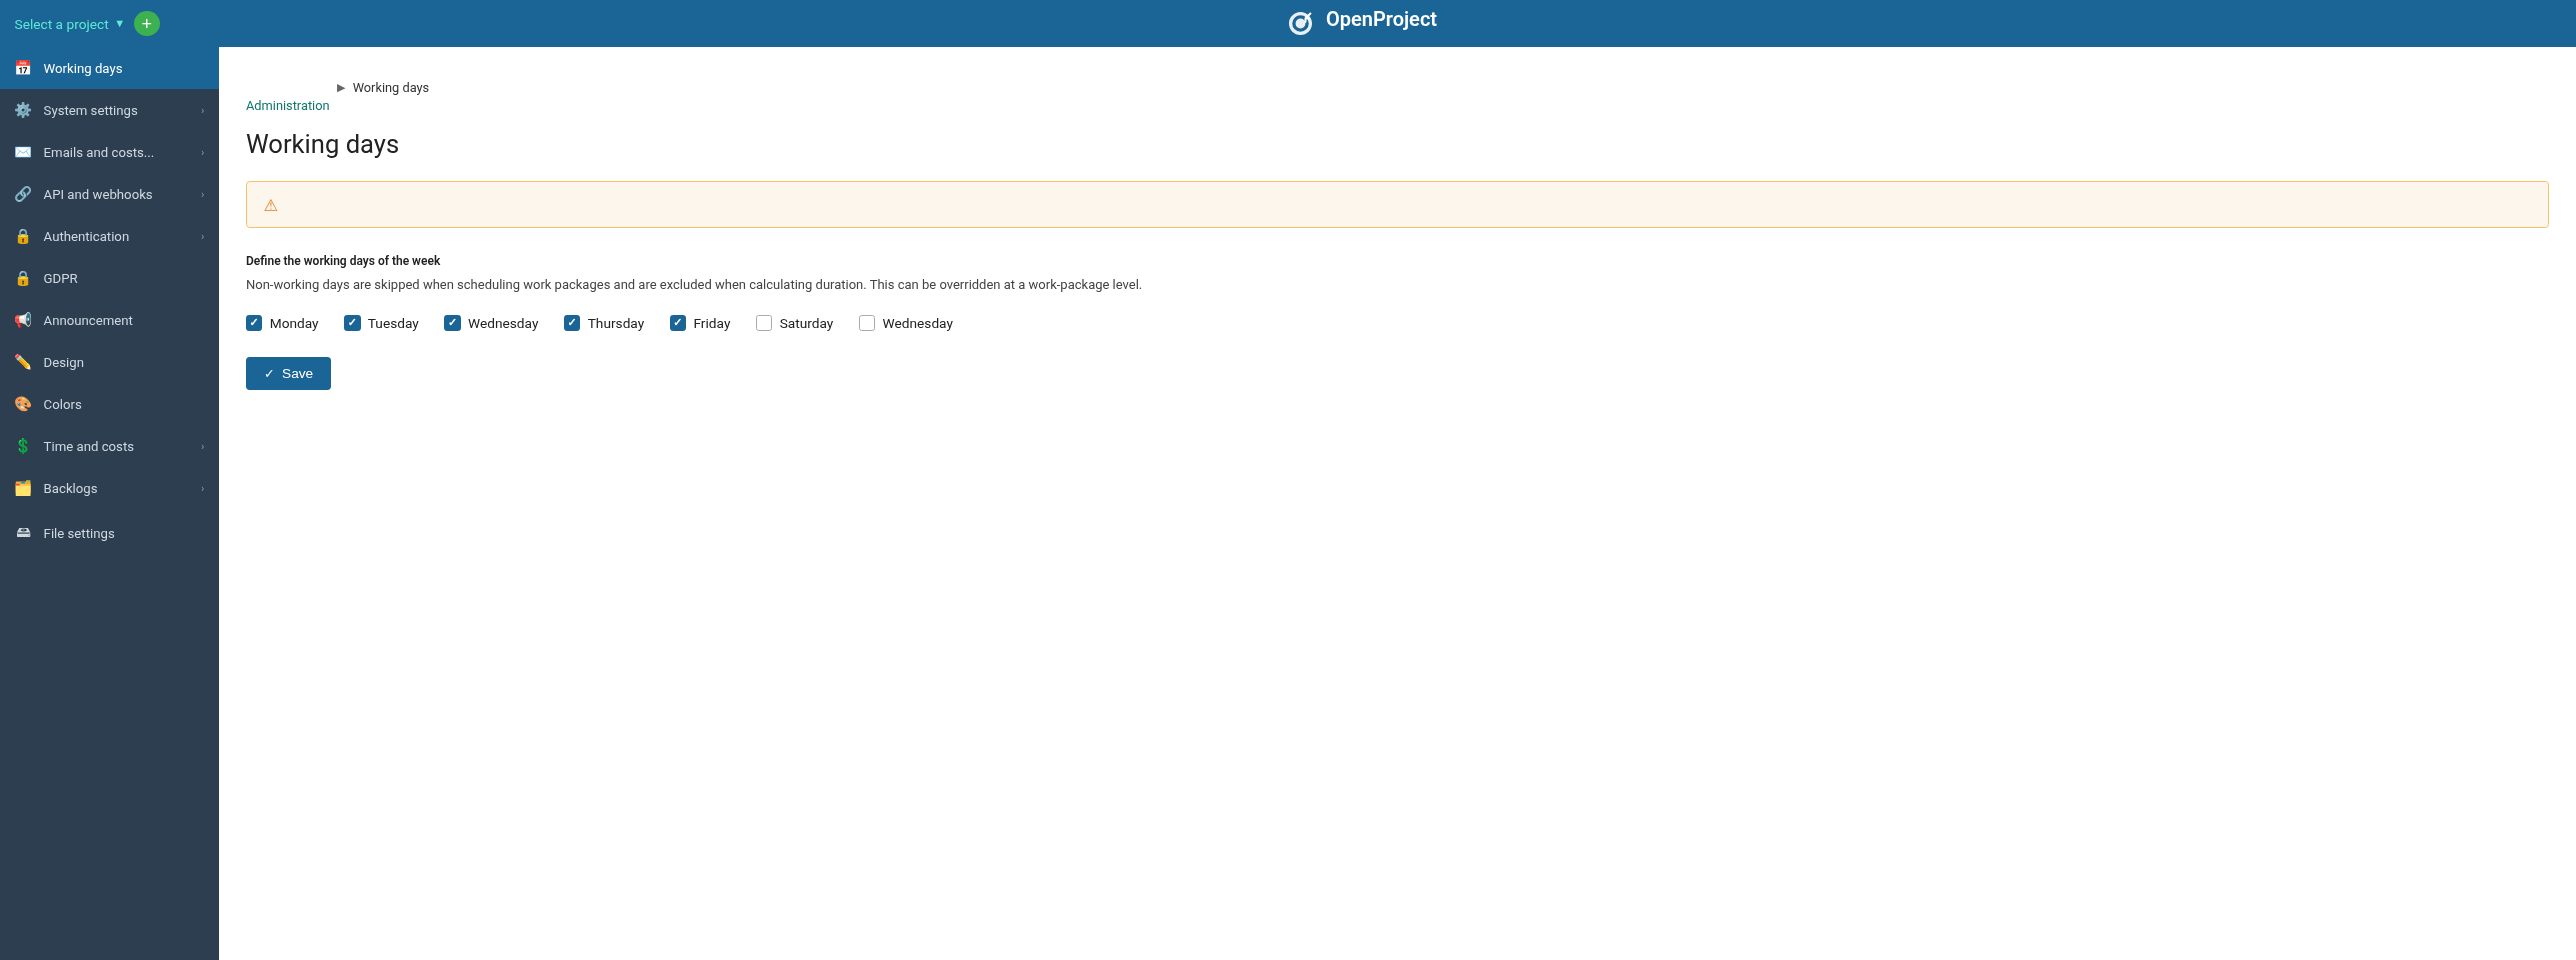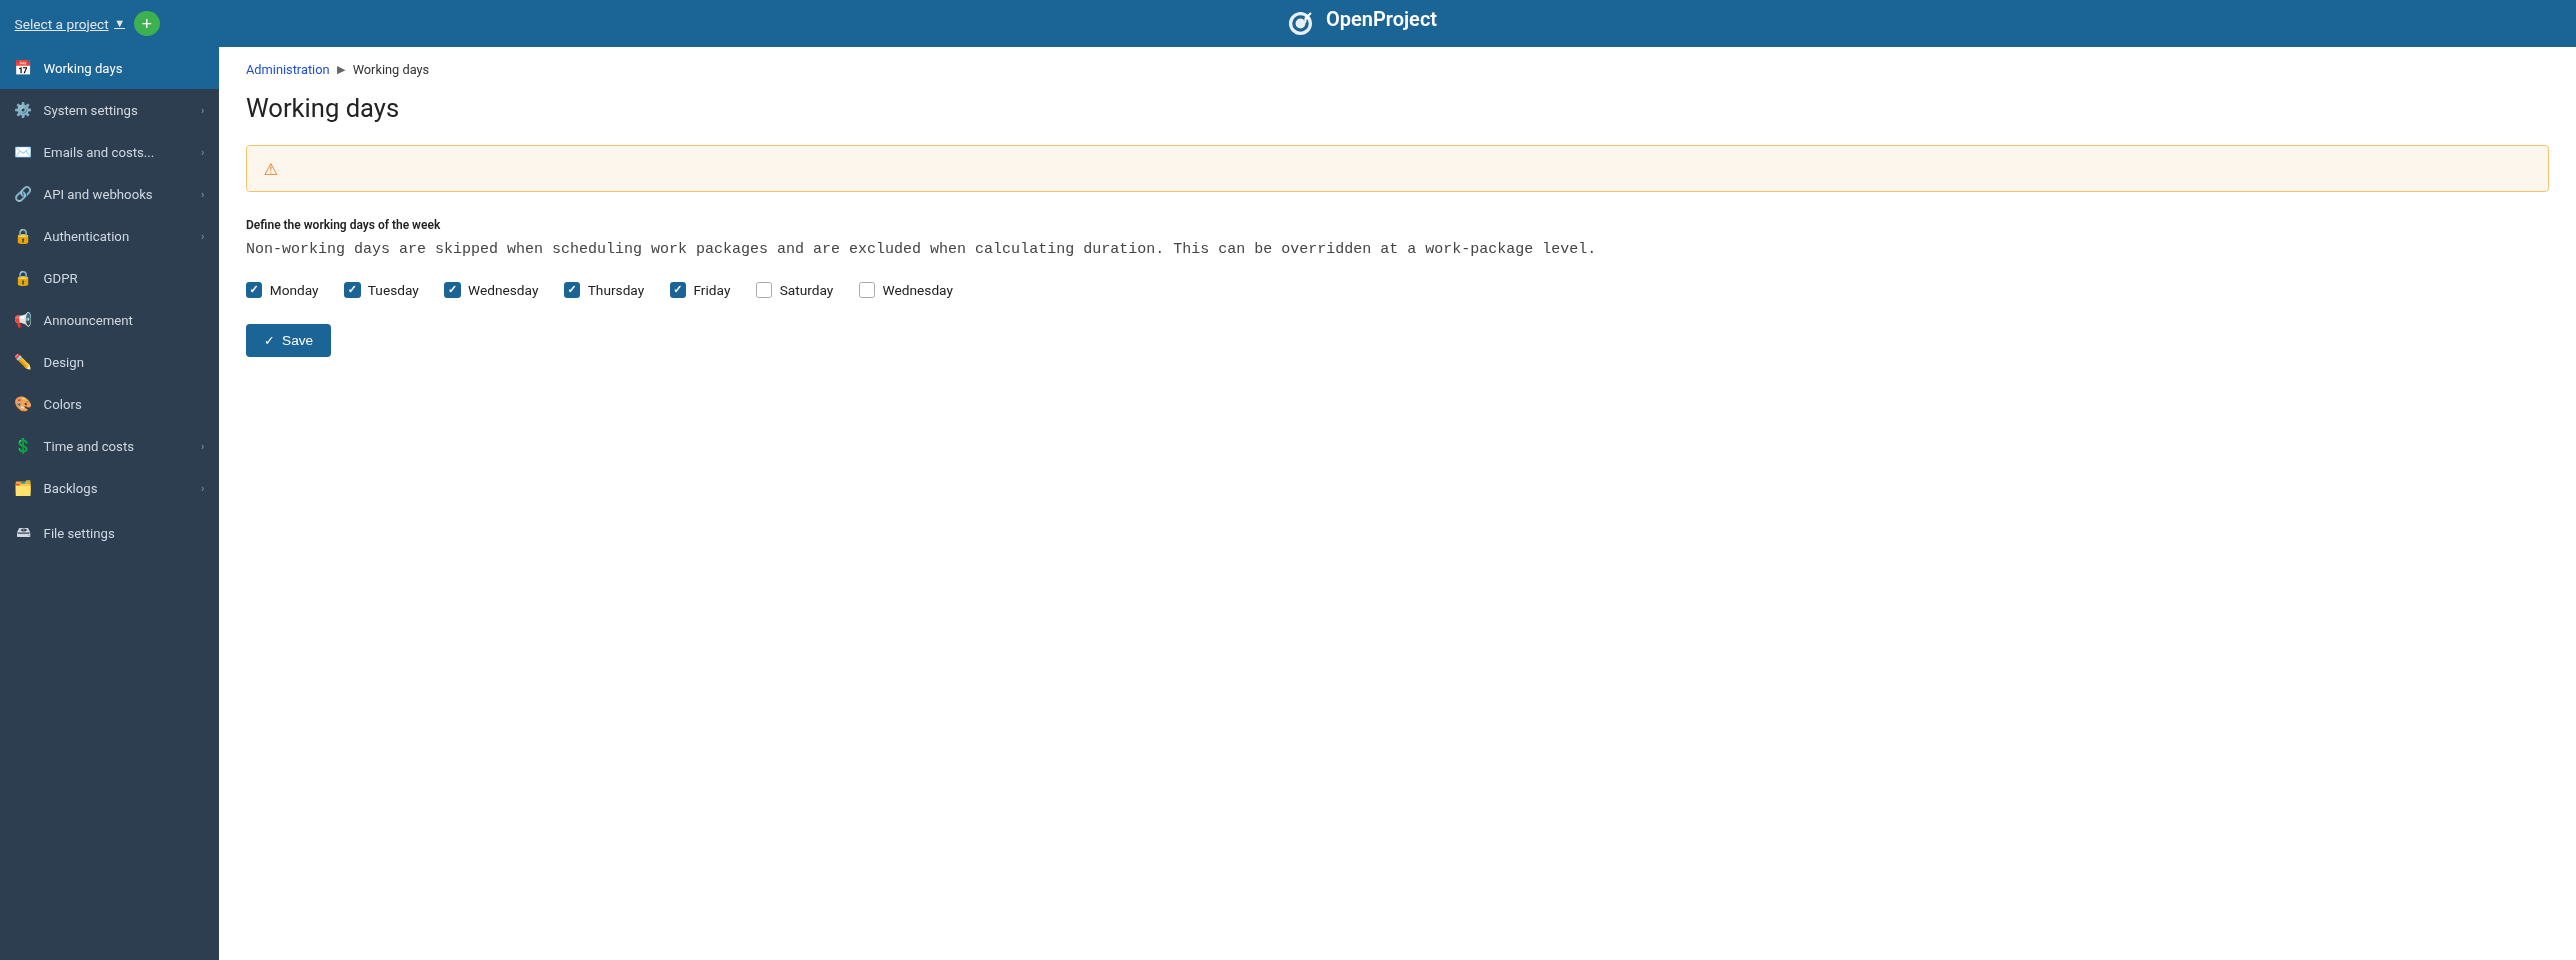--- a/index.html
+++ b/index.html
@@ -13,28 +13,27 @@
       padding: 0 14.6px;
       height: 47px;
       flex-shrink: 0;
     }
     .top-nav-left {
       display: flex;
       align-items: center;
       gap: 9px;
     }
     .project-selector {
-      color: #e5e5e5;
+      color: #5eead4;
       font-size: 13.7px;
       cursor: pointer;
       display: flex;
       align-items: center;
       gap: 5.5px;
       white-space: nowrap;
-      text-decoration: underline;
     }
     .project-selector .arrow { font-size: 11px; }
     .add-project-btn {
       background: #3db050;
       border: none;
       border-radius: 50%;
       width: 25.6px;
       height: 25.6px;
       color: #fff;
       font-size: 18px;
@@ -151,23 +150,24 @@
       padding: 0;
     }
     .breadcrumb-bar {
       padding: 14.6px 27px 7.3px;
       display: flex;
       align-items: center;
       gap: 7.3px;
       font-size: 12.8px;
     }
     .breadcrumb-link {
-      color: #1d4ed8;
+      color: #0f766e;
       cursor: pointer;
       text-decoration: none;
+      margin-top: 36px;
     }
     .breadcrumb-sep { color: #666; font-size: 11px; }
     .breadcrumb-current { color: #333; }
 
     .content-area {
       padding: 9px 27px 27px;
     }
     .page-title {
       font-size: 25.6px;
       font-weight: 400;
@@ -188,25 +188,24 @@
     .warning-icon { color: #e67e22; font-size: 16.4px; flex-shrink: 0; margin-top: 0.9px; }
     .warning-text { font-size: 12.8px; color: #333; line-height: 1.5; }
 
     .section-title {
       font-size: 12px;
       font-weight: 600;
       color: #222;
       margin-bottom: 7.3px;
     }
     .section-desc {
-      font-size: 15px;
+      font-size: 13px;
       color: #444;
       margin-bottom: 20px;
       line-height: 1.5;
-      font-family: Liberation Mono, monospace;
     }
 
     .days-row {
       display: flex;
       align-items: center;
       gap: 25.6px;
       flex-wrap: wrap;
       margin-bottom: 25.6px;
     }
     .day-item {

